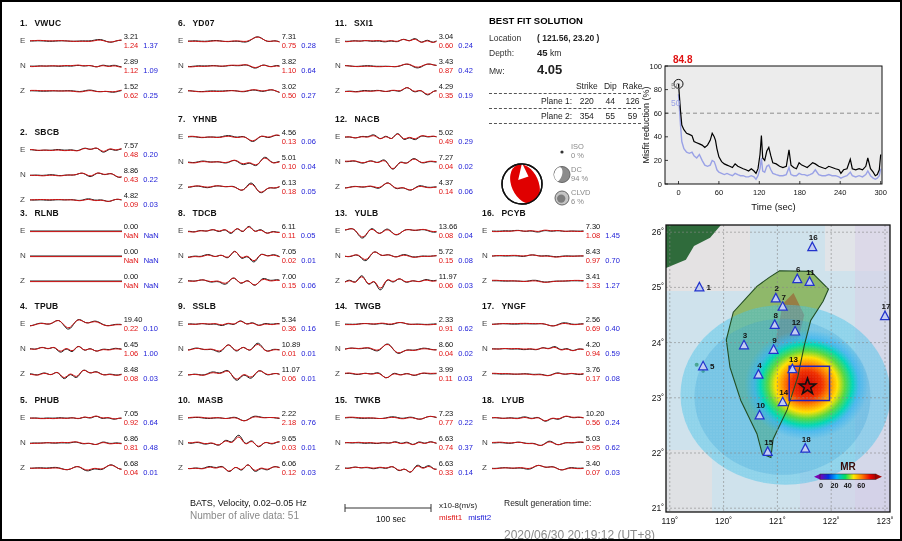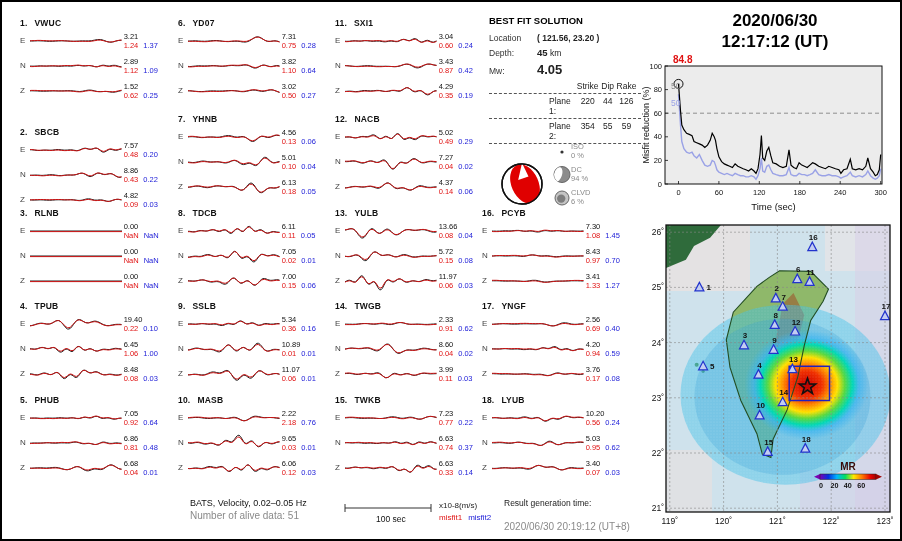--- a/index.html
+++ b/index.html
@@ -17,21 +17,21 @@
   .m1{color:#e01212;}
   .m2{color:#2121d8;margin-left:5px;}
   
   .bestfit{position:absolute;left:487px;top:13px;width:160px;height:208px;font-size:8.5px;color:#222;}
   .bf-title{font-weight:bold;font-size:9.5px;margin-bottom:7px;color:#000;}
   .bf-row{margin:4px 0;}
   .bf-lab{display:inline-block;width:48px;color:#333;}
   .bold{font-weight:bold;}
   .mw-val{font-weight:bold;font-size:13px;}
   .dep-val{font-weight:bold;font-size:9.5px;}
-  .bf-tr{display:flex;font-size:8.5px;margin:1px 12px;}
+  .bf-tr{display:flex;font-size:8.5px;margin:1px 4px;}
   .bf-c0{width:46px;padding-left:48px;}
   .bf-c1{width:40px;text-align:center;}
   .bf-c2{width:28px;text-align:center;}
   .bf-c3{width:36px;text-align:center;}
   .bf-sep{border-top:1px dashed #555;margin:2px 0;width:152px;height:0;}
   .ballwrap{position:absolute;left:10px;top:146px;}
   .decomp{position:absolute;left:64px;top:128px;}
   .dc-item{display:flex;align-items:center;margin-bottom:5px;}
   .dc-txt{font-size:7.5px;color:#8a8a8a;line-height:8.5px;}
   
@@ -45,21 +45,21 @@
   .ft1{font-size:9px;color:#111;}
   .ft2{font-size:10px;color:#8a8a8a;margin-top:2px;}
   .sbar{position:absolute;left:341px;top:500px;}
   .sbar text{font-size:8.5px;fill:#111;}
   .units{position:absolute;left:437px;top:499px;font-size:8px;color:#222;}
   .mlabs{position:absolute;left:437px;top:511px;font-size:8px;}
   .mlabs .r{color:#e01212;}
   .mlabs .b{color:#2121d8;margin-left:6px;}
   .result{position:absolute;left:502px;top:496px;}
   .res1{font-size:8.5px;color:#222;}
-  .res2{font-size:10px;color:#8a8a8a;margin-top:13px;}
+  .res2{font-size:12px;color:#8a8a8a;margin-top:20px;}
 </style>
 </head>
 <body>
 
 <div class="page">
 
   <div id="stations">
       <div class="station" style="left: 18px; top: 16px;">
         <div class="st-title"><span>1.</span><span class="gap"></span><span>VWUC</span></div>
         <div class="comp-row">
@@ -792,24 +792,20 @@
           <circle cx="8.2" cy="8.6" r="4.2" fill="#7d7d7d"></circle>
         </svg>
         <div class="dc-txt">
           <div>CLVD</div>
           <div>6 %</div>
         </div>
       </div>
     </div>
   </div>
 
-  <div class="evtitle">
-    <div>2020/06/30</div>
-    <div>12:17:12  (UT)</div>
-  </div>
 
   <svg id="misfit-svg" width="262" height="168">
       <rect x="25" y="14" width="217" height="118" fill="#ececec" stroke="none"></rect>
       <line x1="25" y1="61.2" x2="242" y2="61.2" stroke="#777" stroke-width="0.8" stroke-dasharray="4,3"></line>
       <text x="22" y="134.5" font-size="7.5" text-anchor="end" fill="#111">0</text>
       <line x1="25" y1="132.0" x2="28" y2="132.0" stroke="#111" stroke-width="0.8"></line>
       <text x="22" y="110.9" font-size="7.5" text-anchor="end" fill="#111">20</text>
       <line x1="25" y1="108.4" x2="28" y2="108.4" stroke="#111" stroke-width="0.8"></line>
       <text x="22" y="87.3" font-size="7.5" text-anchor="end" fill="#111">40</text>
       <line x1="25" y1="84.8" x2="28" y2="84.8" stroke="#111" stroke-width="0.8"></line>

